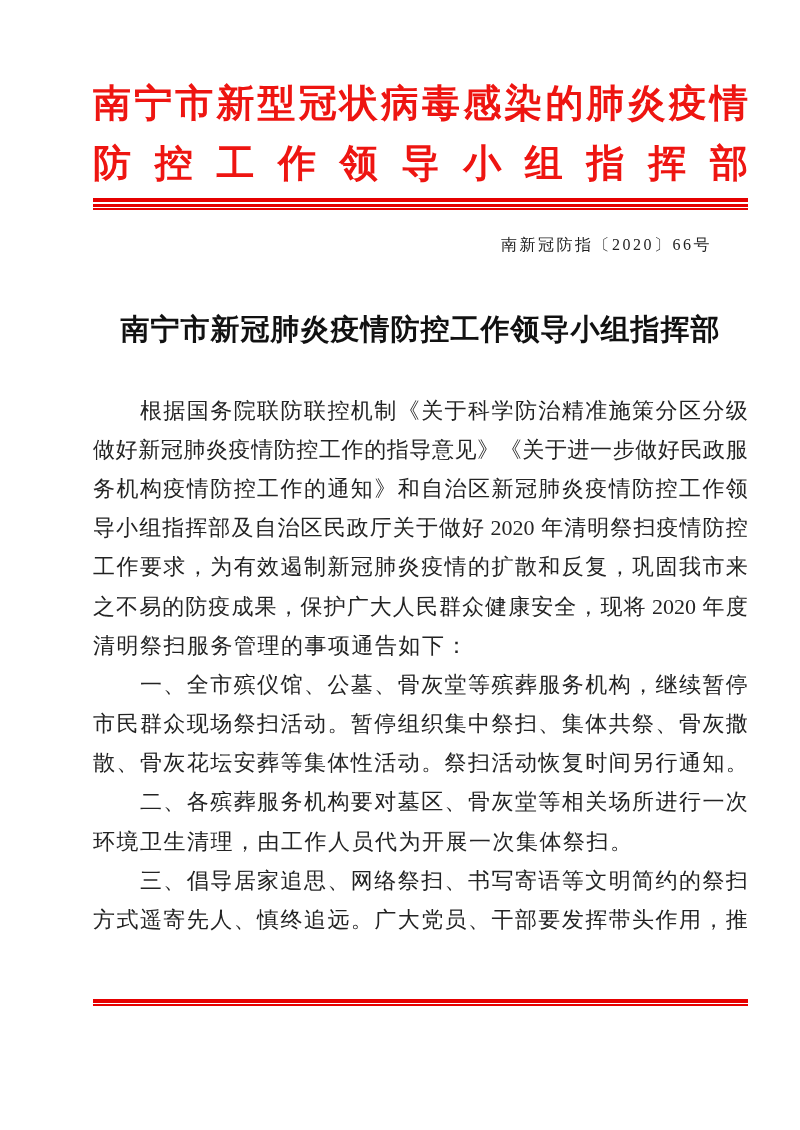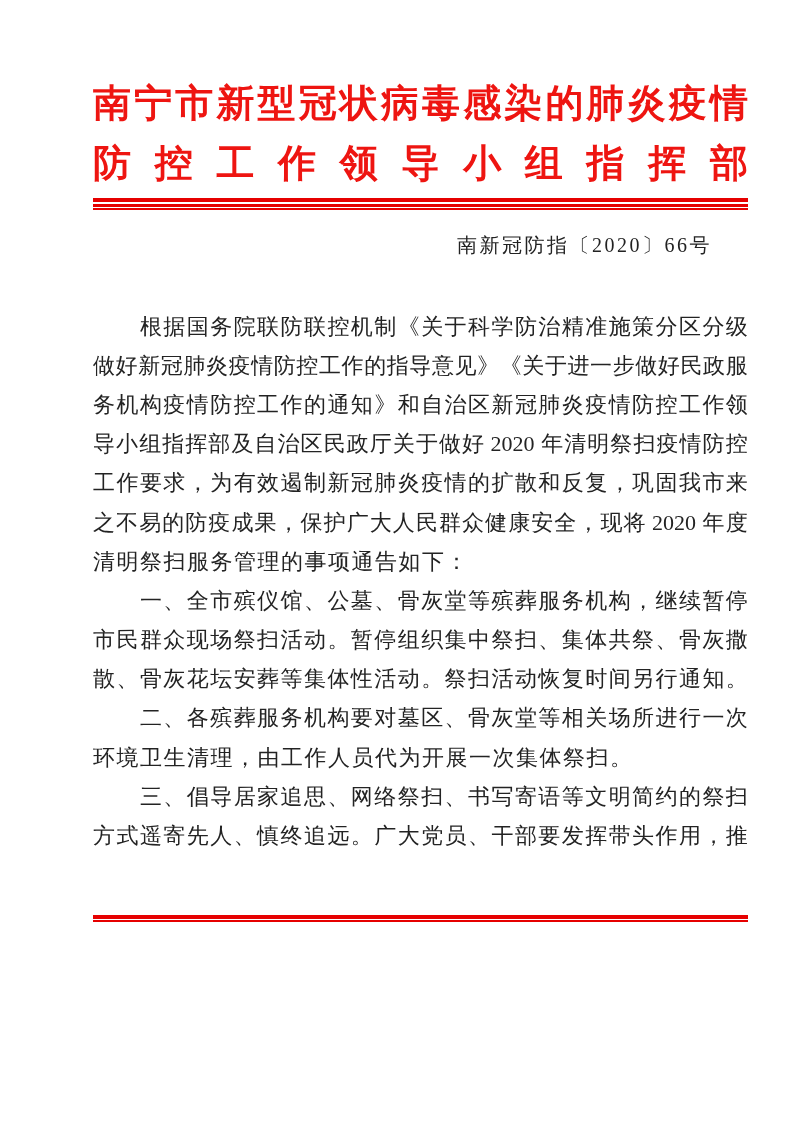--- a/index.html
+++ b/index.html
@@ -46,21 +46,21 @@
 
   .rule-bottom { margin-top: 59px; }
   .rule-bottom .s1 { height: 4px; background: var(--red-line, #e60000); }
   .rule-bottom .g1 { height: 1px; background: #ffffff; }
   .rule-bottom .s2 { height: 2px; background: var(--red-line, #e60000); }
 
   
   .doc-number {
     margin-top: 21px;
     line-height: 28px;
-    font-size: 20px;
+    font-size: 16px;
     letter-spacing: 2.5px;
     text-align: right;
     padding-right: 36px;
     color: #222222;
   }
 
   
   .title {
     margin: 48px 0 0 0;
     padding: 0;
@@ -131,20 +131,21 @@
       <div class="s1"></div>
       <div class="g1"></div>
       <div class="s2"></div>
       <div class="g2"></div>
       <div class="s3"></div>
     </div>
 
     <div class="doc-number">南新冠防指〔2020〕66号</div>
 
     <h1 class="title">
+      <div>南宁市新冠肺炎疫情防控工作领导小组指挥部</div>
     </h1>
 
     <main class="body-block">
       <div class="bline j">
           <span>　</span>
           <span>　</span>
           <span>根</span>
           <span>据</span>
           <span>国</span>
           <span>务</span>

